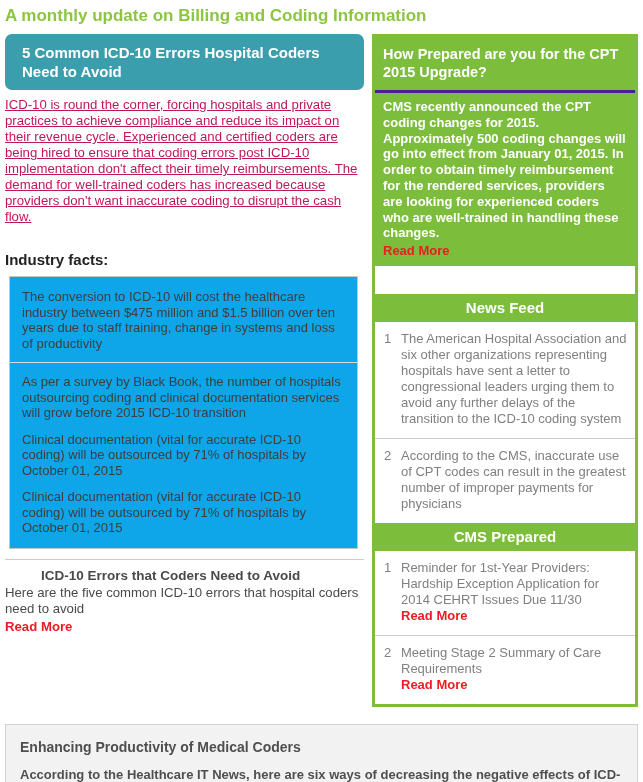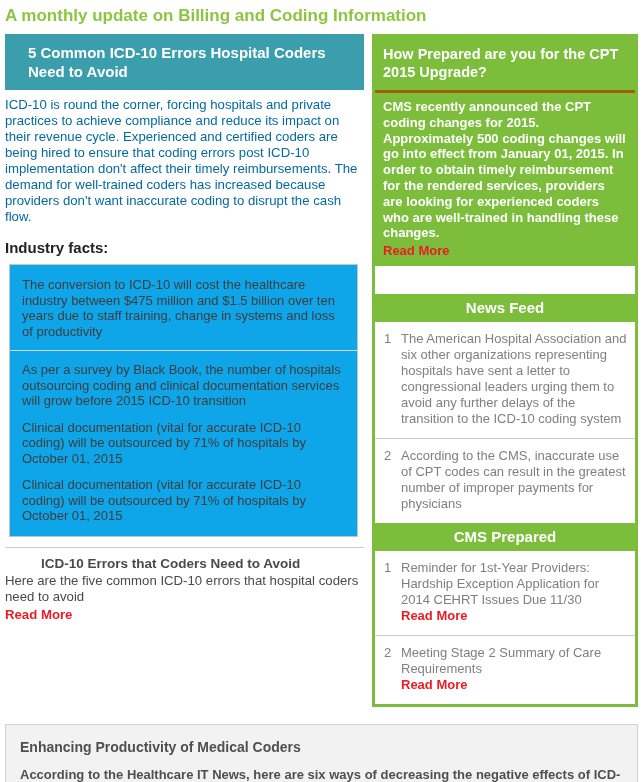--- a/index.html
+++ b/index.html
@@ -16,25 +16,26 @@
     padding:2px 2px 8px 2px; letter-spacing:0;
   }
 
   .columns { display:flex; align-items:flex-start; }
   .col-left  { width:363px; padding:0 2px; }
   .col-right { width:266px; margin-left:6px; }
 
   
   .teal-header {
     background:#3b9eac; color:#ffffff; font-weight:bold;
-    font-size:15px; line-height:19px; padding:9px 23px; min-height:56px;
+    font-size:15px; line-height:19px; padding:9px 17px; min-height:56px;border-radius:7px;
   }
   .intro {
-    font-size:13.2px; line-height:16px; color:#0369a1;
-    margin:7px 0 14px 0;
+    font-size:13.2px; line-height:16px; color:#be185d;
+    margin:7px 0 26px 0;
+    text-decoration:underline;
   }
   .facts-heading { font-size:15px; font-weight:bold; color:#222; margin:4px 0 8px 0; }
   .facts-box {
     margin-left:4px; margin-right:6px;
     border:1px solid #c5c5c5; background:#0ea5e9;
     padding:1px 12px;
   }
   .facts-box p { font-size:13px; line-height:15.5px; color:#3e3e3e; margin:11px 0; }
   .fact-divider { border-top:1px solid #d8d8d8; margin:0 -12px; }
   .left-hr { border:none; border-top:1px solid #cccccc; margin:10px 0 8px 0; }
@@ -43,21 +44,21 @@
   .read-more {
     display:inline-block; color:#ec1c24; font-weight:bold;
     font-size:13.2px; text-decoration:none; cursor:pointer; margin-top:2px;
   }
 
   
   .right-box { border:3px solid #7cbd3c; background:#ffffff; }
   .cpt-header {
     background:#7cbd3c; color:#ffffff; font-weight:bold;
     font-size:14.5px; line-height:18px; padding:8px 8px 9px 8px;
-    border-bottom:3px solid #a16207;
+    border-bottom:3px solid #4c1d95;
   }
   .cpt-body-wrap { background:#7cbd3c; padding:6px 8px 7px 8px; }
   .cpt-body { color:#ffffff; font-weight:bold; font-size:13px; line-height:15.8px; }
   .cpt-body-wrap .read-more { font-size:13px; margin-top:1px; }
   .right-spacer { height:28px; background:#ffffff; }
   .band {
     background:#7cbd3c; color:#ffffff; font-weight:bold;
     font-size:15px; text-align:center; padding:5px 0 6px 0;
   }
   .feed-list { background:#ffffff; }

